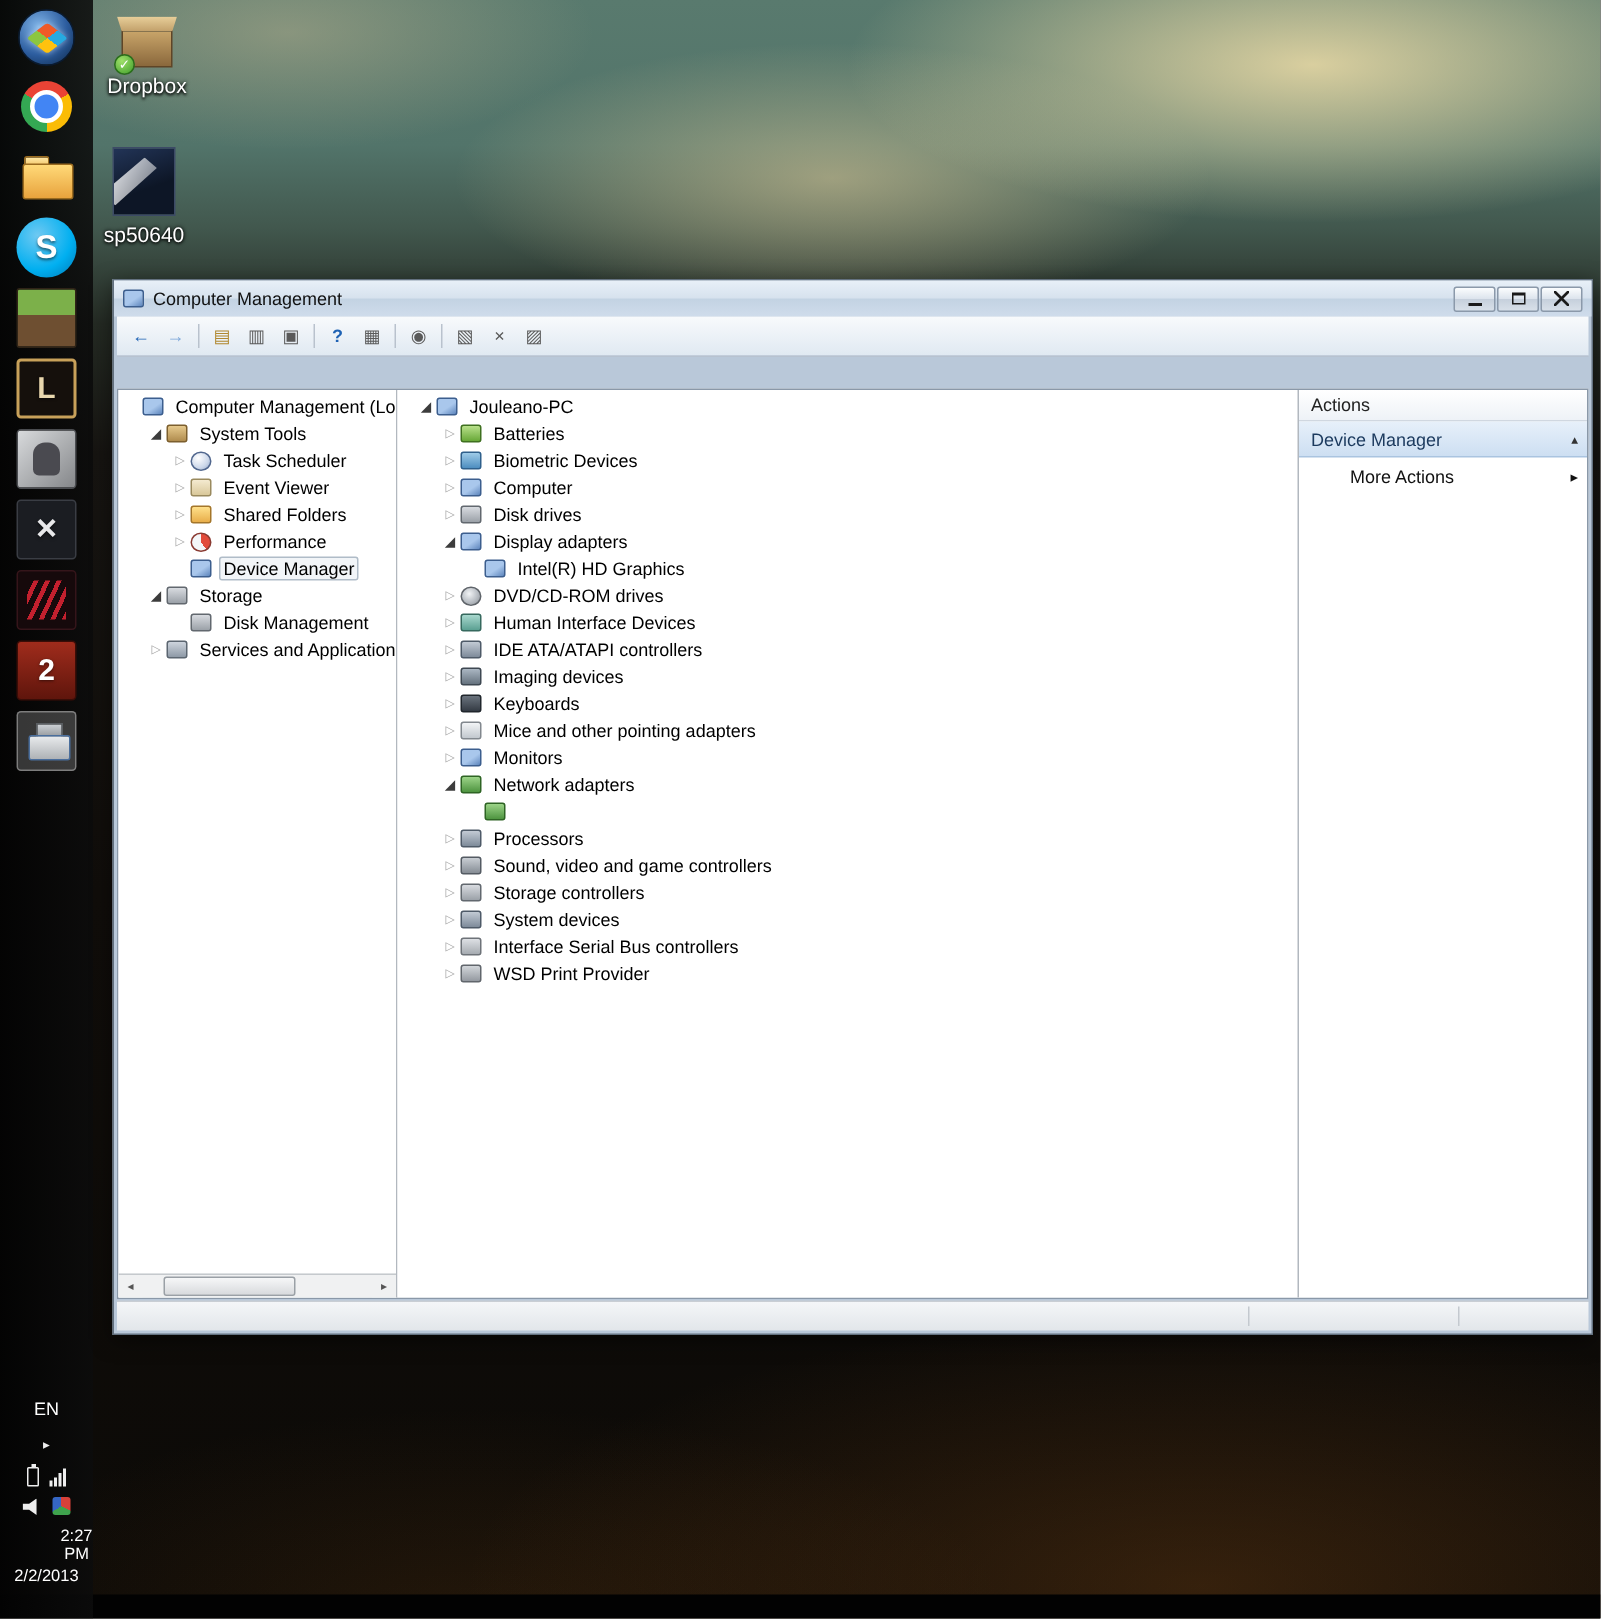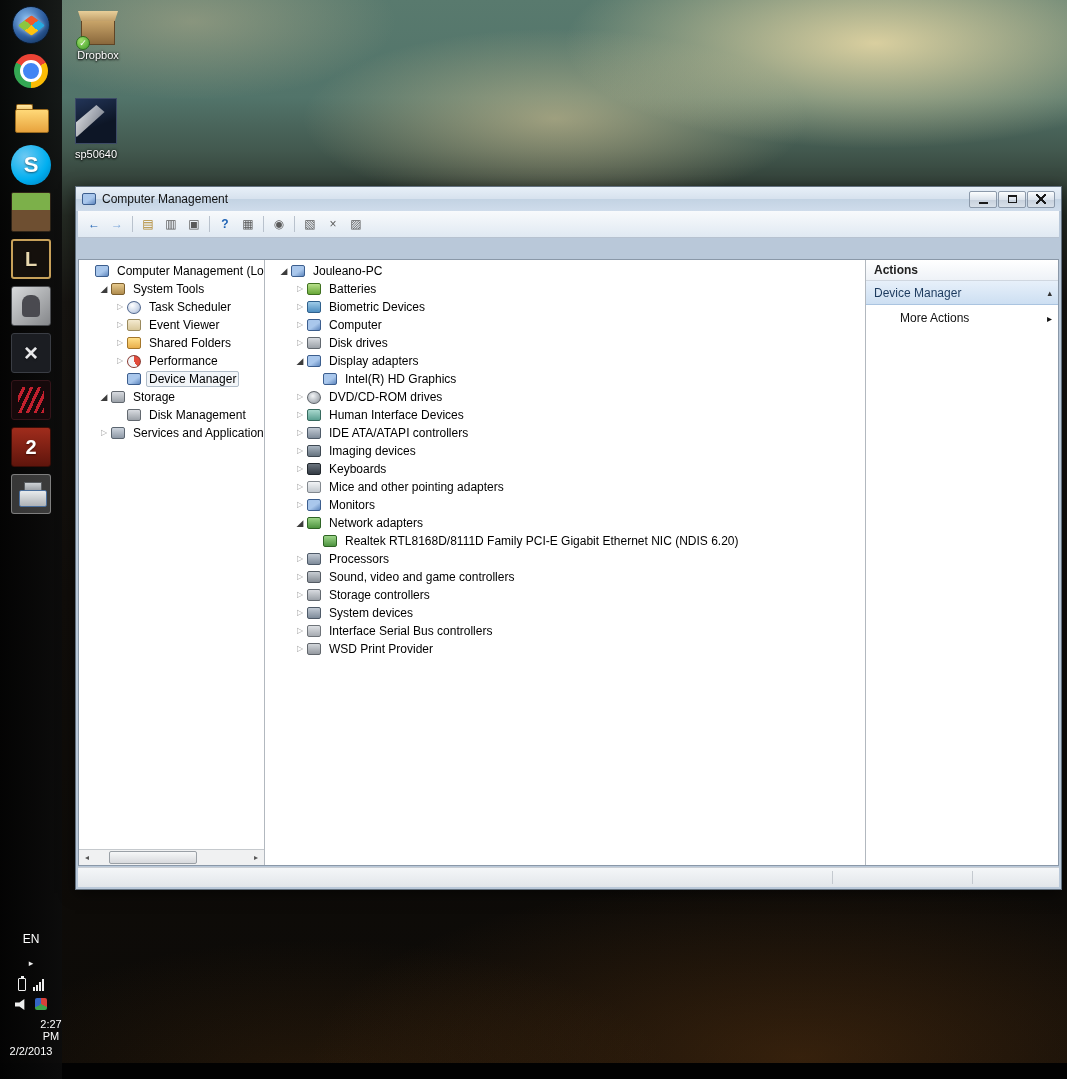--- a/index.html
+++ b/index.html
@@ -83,21 +83,21 @@
     clip-path:polygon(0 32%, 34% 32%, 72% 0, 72% 100%, 34% 68%, 0 68%); }
   .ti-color { display:inline-block; width:12px; height:12px; border-radius:2px;
     background:conic-gradient(#d8413a 0 33%, #3fa34d 0 66%, #3566c4 0 100%); }
   .tray-time { font-size:11px; margin-bottom:3px;padding-left:40px; }
   .tray-date { font-size:11px; }
 
   
   .desk-icon { position:absolute; width:76px; text-align:center; }
   .desk-dropbox { left:60px; top:8px; }
   .desk-sp50640 { left:58px; top:98px; }
-  .desk-label { display:block; margin-top:4px; font-size:11px; color:#fff; text-shadow:0 1px 2px #000, 0 0 3px #000; }
+  .desk-label { display:block; margin-top:4px; font-size:14px; color:#fff; text-shadow:0 1px 2px #000, 0 0 3px #000; }
   .art { margin:0 auto; position:relative; }
   .art-dropbox { width:34px; height:25px; margin-top:12px; background:linear-gradient(#c8a469,#8a683c); border:1px solid #5f4526; }
   .art-dropbox::before { content:""; position:absolute; left:-4px; right:-4px; top:-10px; height:10px;
     background:linear-gradient(#e8cf9a,#c2a express 0,#c2a06a); background:linear-gradient(#e8cf9a,#c2a06a);
     clip-path:polygon(8% 100%, 0 0, 100% 0, 92% 100%); }
   .art-dropbox::after { content:"✓"; position:absolute; left:-6px; bottom:-6px; width:12px; height:12px;
     background:radial-gradient(circle at 35% 30%, #9fe06a, #3f9e2a); border-radius:50%; color:#fff; font-size:9px;
     line-height:12px; text-align:center; border:1px solid #2a6e1c; }
   .art-sp50640 { width:42px; height:46px; background:linear-gradient(160deg,#223457,#0d1626 60%); border:1px solid #3c4a66; overflow:hidden; }
   .art-sp50640::after { content:""; position:absolute; left:-6px; top:6px; width:48px; height:32px;
@@ -180,21 +180,21 @@
 
   
   .hscroll { position:absolute; left:0; right:0; bottom:0; height:16px; display:flex;
     background:#f0f1f2; border-top:1px solid #c5c9cd; }
   .harrow { width:16px; text-align:center; font-size:8px; line-height:15px; color:#555; background:#f0f1f2; }
   .htrack { flex:1; position:relative; }
   .hthumb { position:absolute; left:14px; width:88px; top:1px; bottom:1px;
     background:linear-gradient(#f6f7f8,#d8dadd); border:1px solid #9aa0a6; border-radius:2px; }
 
   
-  .actions-title { height:21px; line-height:20px; padding-left:8px; font-size:12px; font-weight:bold; color:#222;
+  .actions-title { height:21px; line-height:20px; padding-left:8px; font-size:12px; font-weight:normal; color:#222;
     background:linear-gradient(#ffffff,#eef2f7); border-bottom:1px solid #d0d7e0; }
   .action-header { height:24px; display:flex; align-items:center; padding:0 6px 0 8px; font-size:12px; color:#1c3a5e;
     background:linear-gradient(#e7f0fa,#cddff2); border-bottom:1px solid #aac4e0; }
   .action-header .collapse { margin-left:auto; font-size:9px; color:#333; }
   .action-more { height:26px; display:flex; align-items:center; padding:0 6px 0 34px; font-size:12px; color:#111; }
   .action-more .flyout { margin-left:auto; font-size:10px; color:#111; }
 
   .statusbar { position:absolute; left:2px; right:2px; bottom:2px; height:20px;
     background:linear-gradient(#f4f6f8,#e2e6ea); border-top:1px solid #c9ced4; }
   .ssep { position:absolute; top:3px; bottom:3px; width:1px; background:#c4c9cf; }
@@ -429,21 +429,20 @@
             <span class="tlabel">Monitors</span>
           </div>
           <div class="trow" style="padding-left: 28px;">
             <span class="arrow expanded">◢</span>
             <span class="ticon i-network"></span>
             <span class="tlabel">Network adapters</span>
           </div>
           <div class="trow" style="padding-left: 44px;">
             <span class="arrow none"></span>
             <span class="ticon i-ethernet"></span>
-            <span class="tlabel">Realtek RTL8168D/8111D Family PCI-E Gigabit Ethernet NIC (NDIS 6.20)</span>
           </div>
           <div class="trow" style="padding-left: 28px;">
             <span class="arrow collapsed">▷</span>
             <span class="ticon i-processor"></span>
             <span class="tlabel">Processors</span>
           </div>
           <div class="trow" style="padding-left: 28px;">
             <span class="arrow collapsed">▷</span>
             <span class="ticon i-sound"></span>
             <span class="tlabel">Sound, video and game controllers</span>

